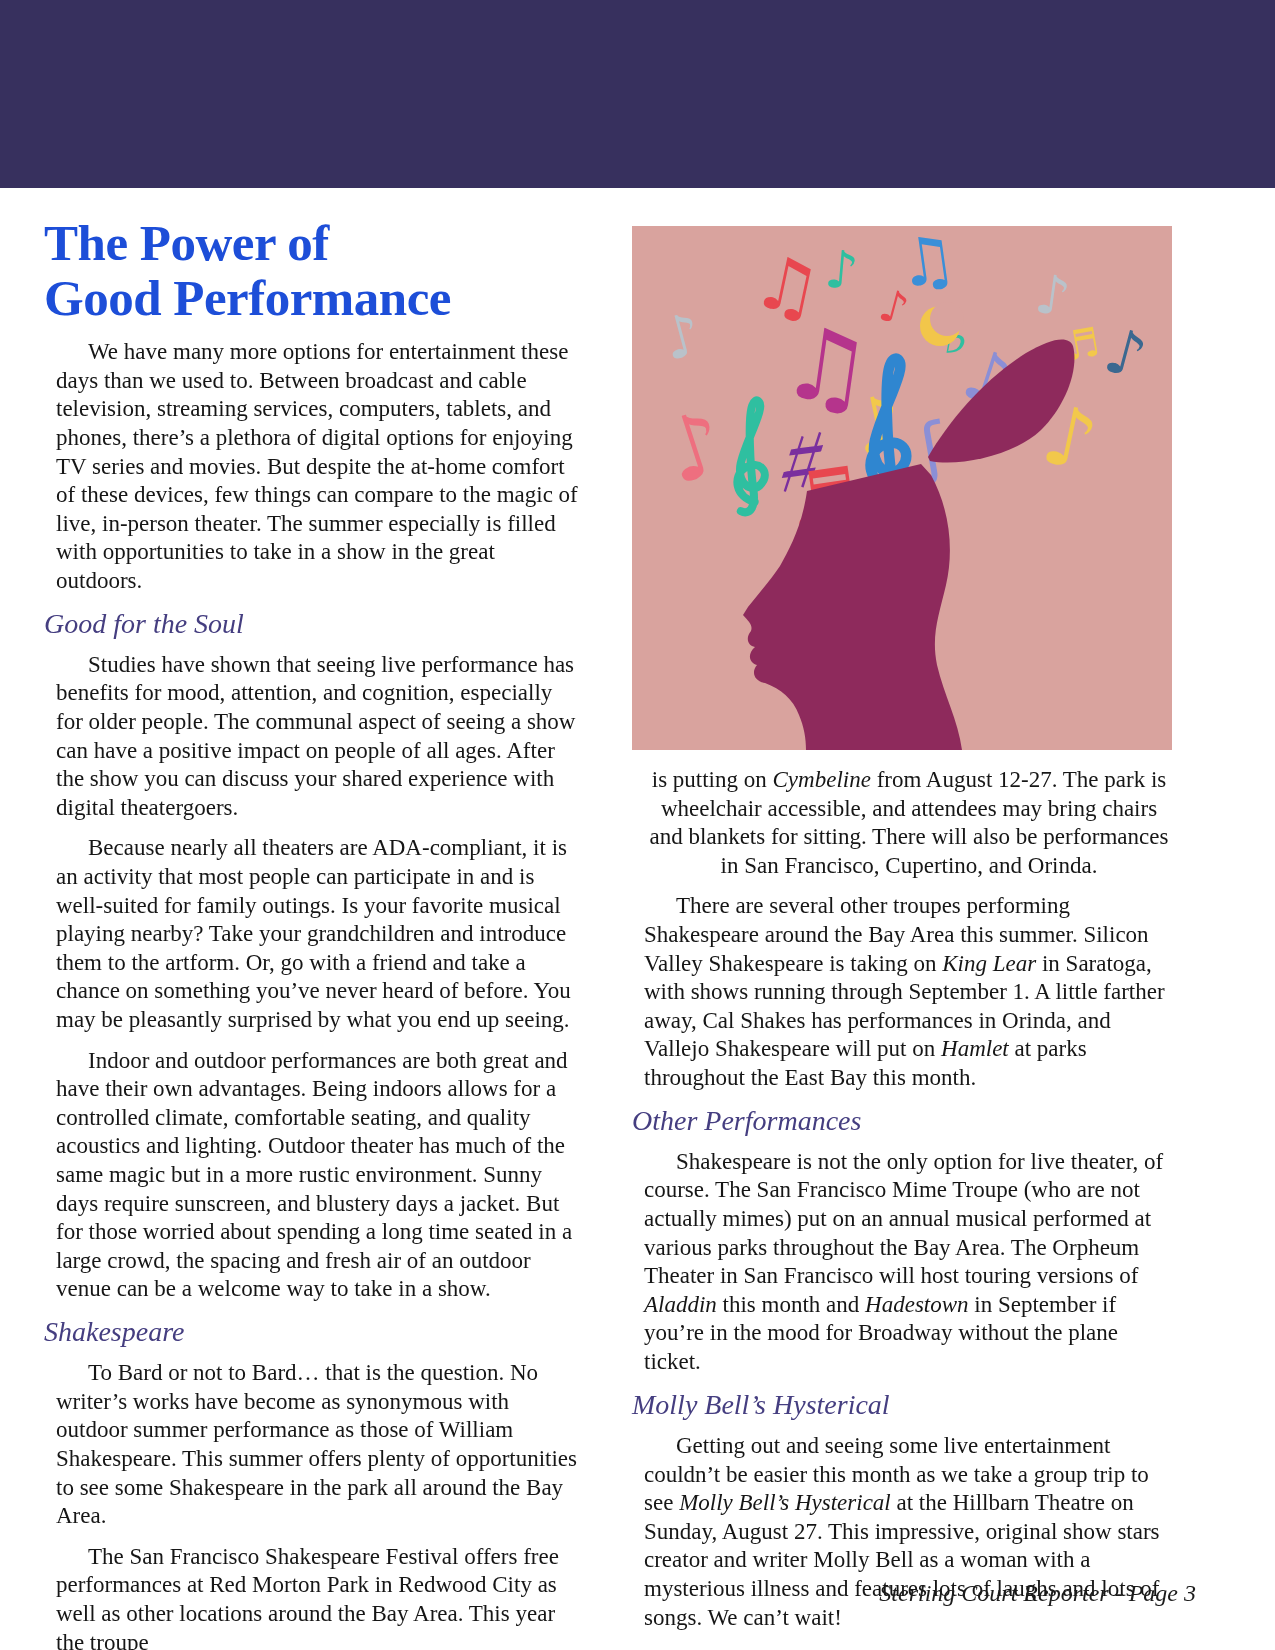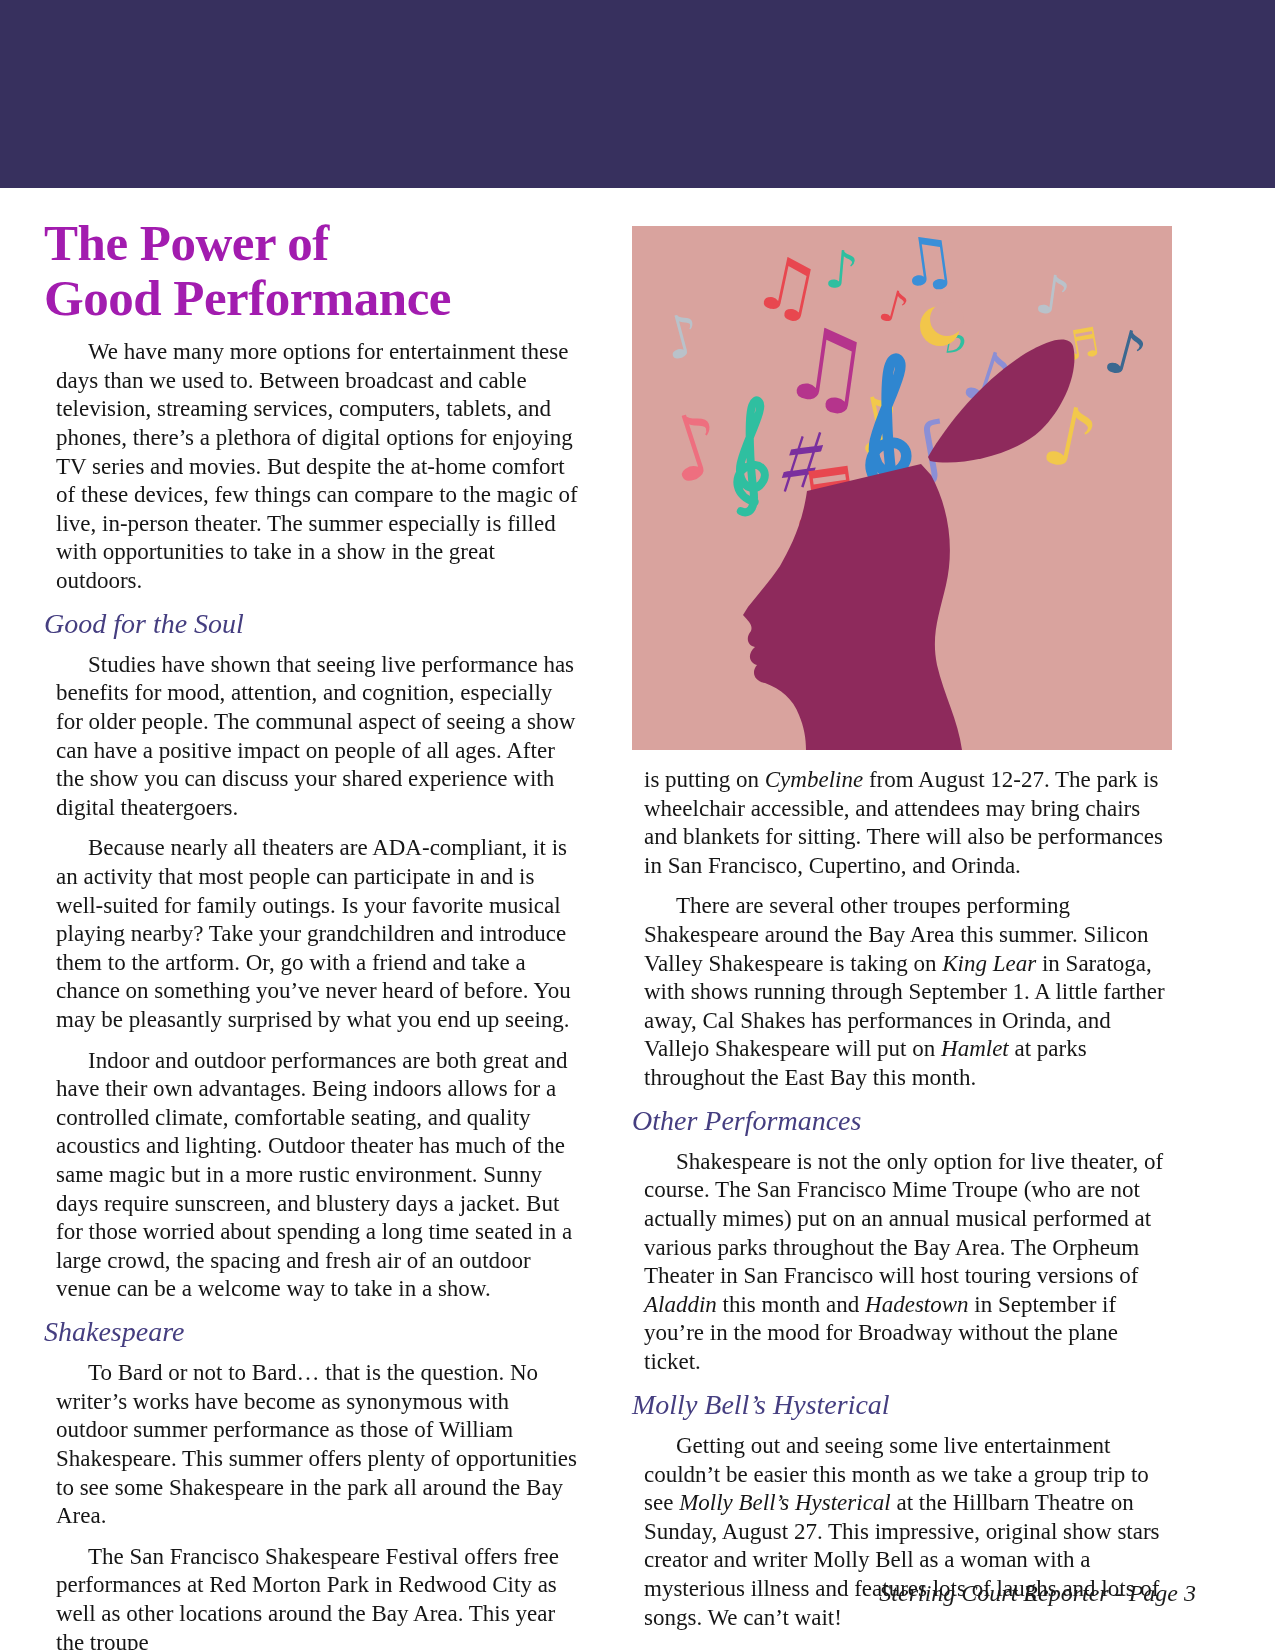--- a/index.html
+++ b/index.html
@@ -25,32 +25,32 @@
     position:absolute;left:44px;top:216px;width:549px;
   }
   .col-right{
     position:absolute;left:632px;top:226px;width:554px;
   }
   .article-title{
     font-size:51px;
     font-weight:bold;
     line-height:1.08;
     margin:0 0 7px 0;
-    color:#a21caf;
+    color:#1d4ed8;
     letter-spacing:-0.5px;
   }
   .article-title span{display:block;}
   .body-para{
     font-size:23px;
     line-height:28.6px;
     margin:12px;
     text-indent:32px;
     text-align:left;
   }
-  .body-para.no-indent{text-indent:0;}
+  .body-para.no-indent{text-indent:0;text-align:center;}
   .section-heading{
     font-size:28px;
     font-style:italic;
     font-weight:normal;
     color:var(--heading);
     margin:12px 0 5px 0;
     line-height:1.12;
   }
   .illustration{
     width:540px;height:524px;

